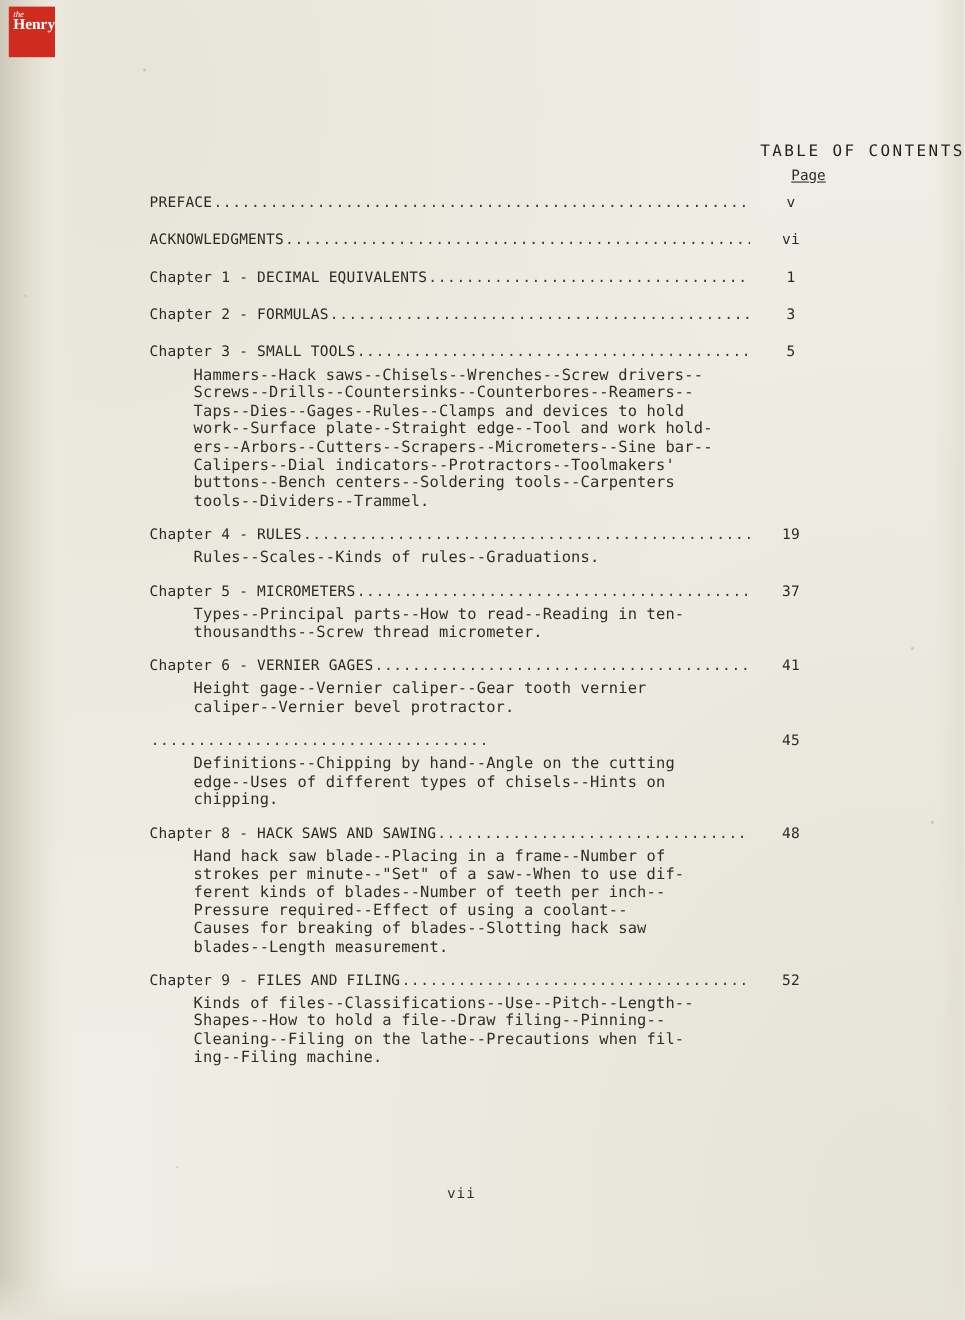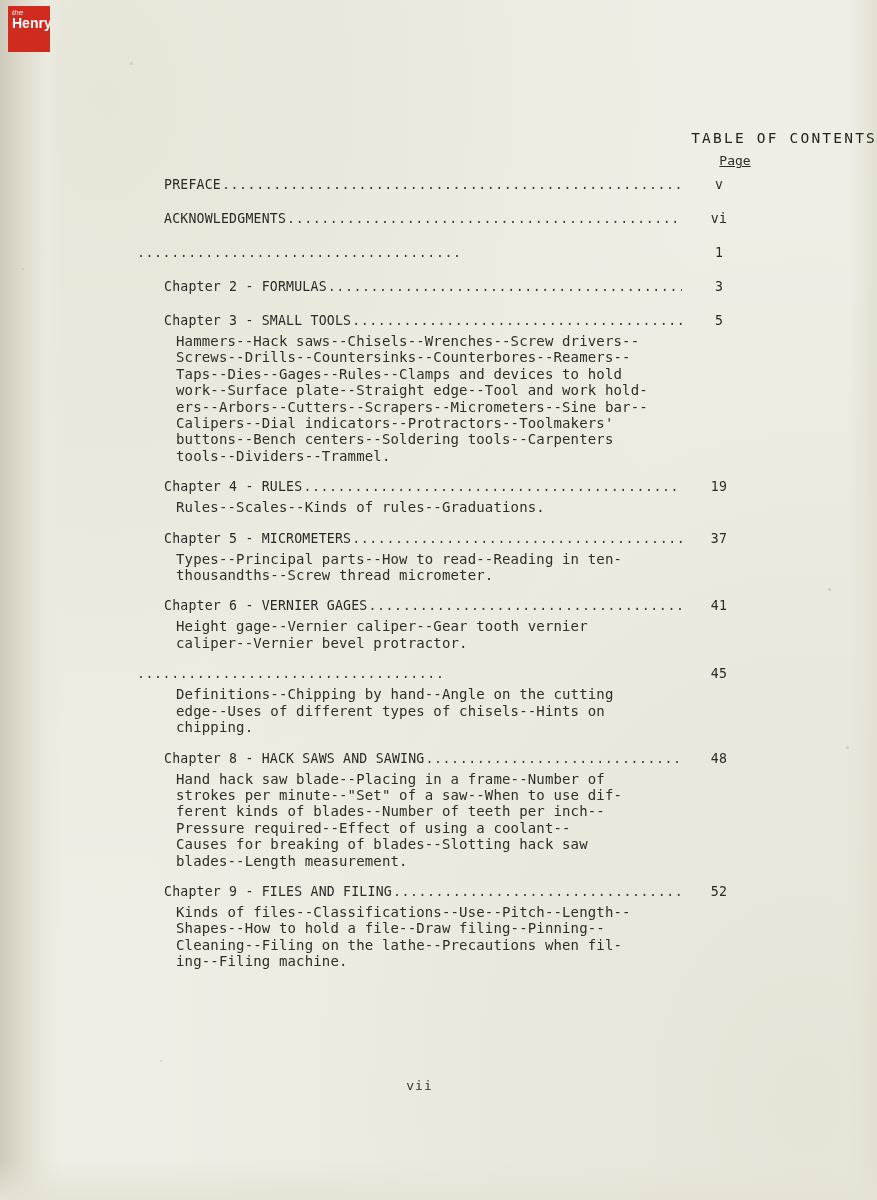--- a/index.html
+++ b/index.html
@@ -45,21 +45,21 @@
     pointer-events: none;
   }
 
   
   #logo {
     position: absolute;
     left: 8px; top: 6px;
     width: 42px; height: 46px;
     background: #cf2b1e;
     color: #ffffff;
-    font-family: Liberation Sans, sans-serif;
+    font-family: Liberation Serif, serif;
     line-height: 1.02;
     padding: 3px 3px 0 4px;
     box-sizing: border-box;
     overflow: hidden;
   }
   #logo .the {
     font-size: 8px;
     font-style: italic;
     display: block;
     letter-spacing: 0px;
@@ -121,21 +121,20 @@
     display: flex;
     align-items: flex-end;
     font-size: 13.2px;
     line-height: 17px;
     color: #2b2a26;
     letter-spacing: 0.2px;
     white-space: nowrap;
   }
   .entry-label {
     flex: 0 0 auto;
-    margin-left: 28px;
   }
   .entry-leader {
     flex: 1 1 auto;
     overflow: hidden;
     white-space: nowrap;
     color: #3a3934;
     margin-left: 1px;
     letter-spacing: 0.6px;
   }
   .entry-page {
@@ -213,20 +212,21 @@
         <div class="entry-line">
           <span class="entry-label">ACKNOWLEDGMENTS</span>
           <span class="entry-leader">......................................................</span>
           <span class="entry-page">vi</span>
         </div>
       </div>
       <div class="gap-md"></div>
 
       <div class="entry">
         <div class="entry-line">
+          <span class="entry-label">Chapter 1 - DECIMAL EQUIVALENTS</span>
           <span class="entry-leader">......................................</span>
           <span class="entry-page">1</span>
         </div>
       </div>
       <div class="gap-md"></div>
 
       <div class="entry">
         <div class="entry-line">
           <span class="entry-label">Chapter 2 - FORMULAS</span>
           <span class="entry-leader">................................................</span>

